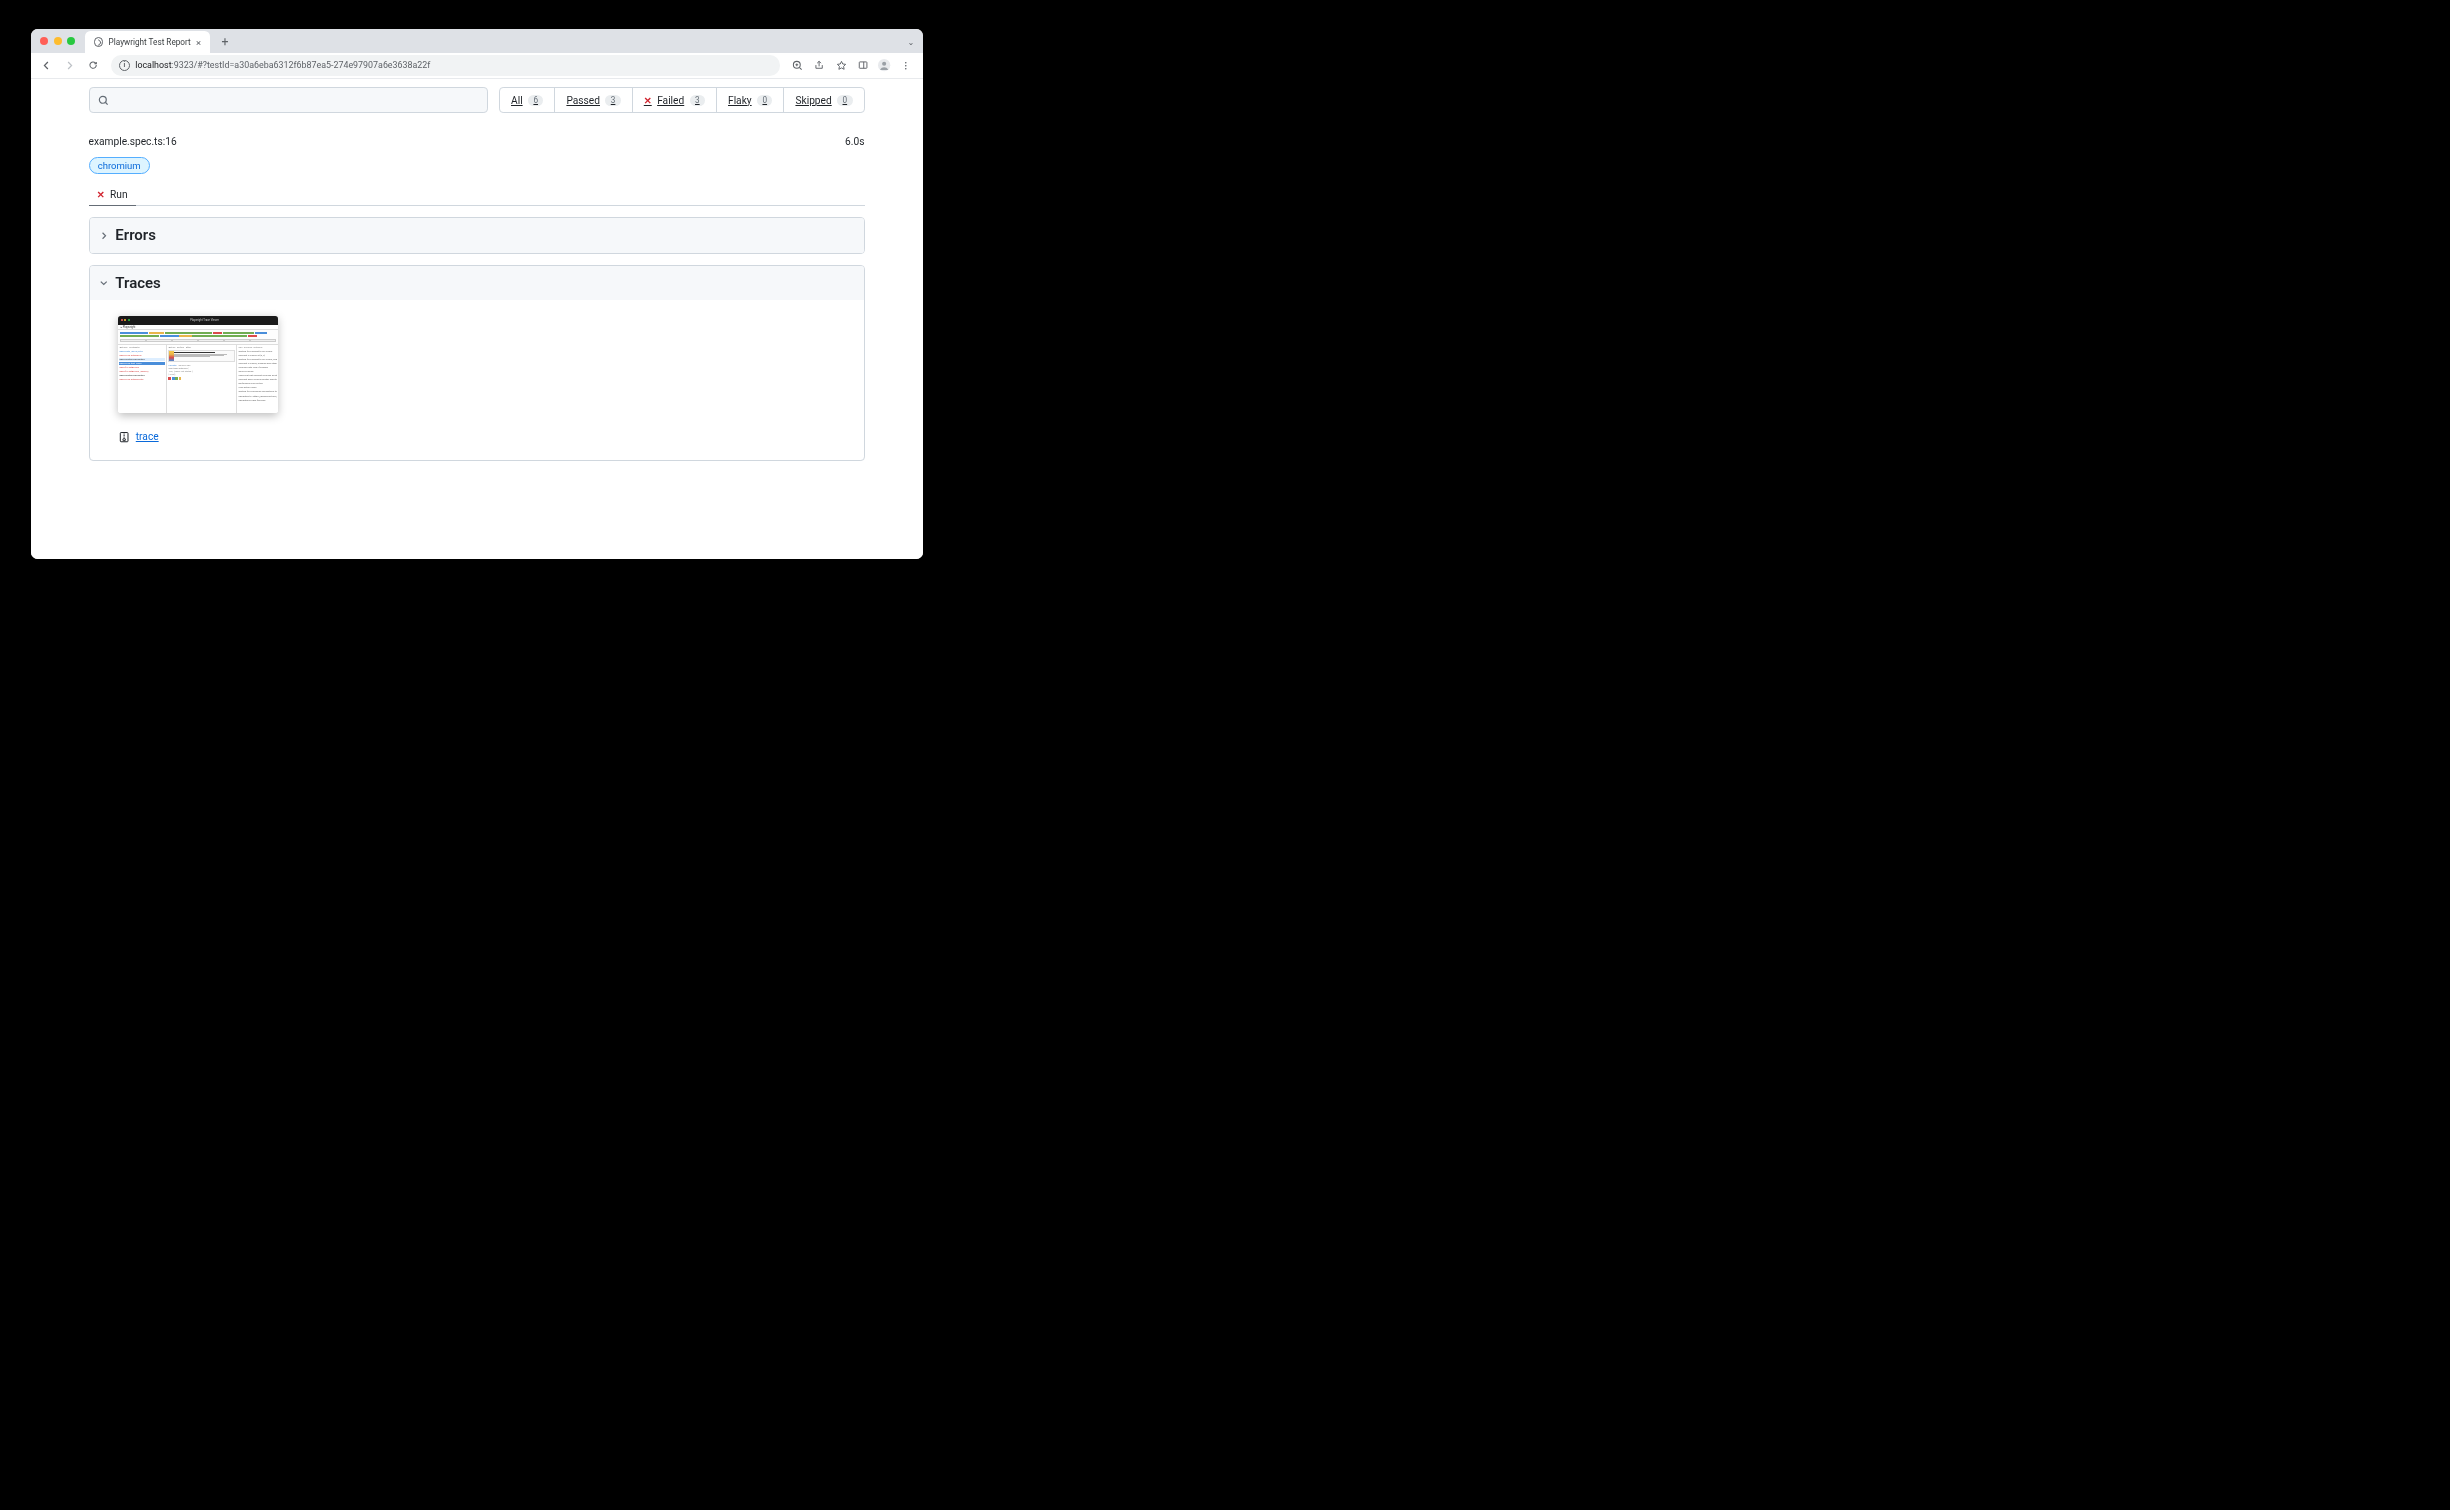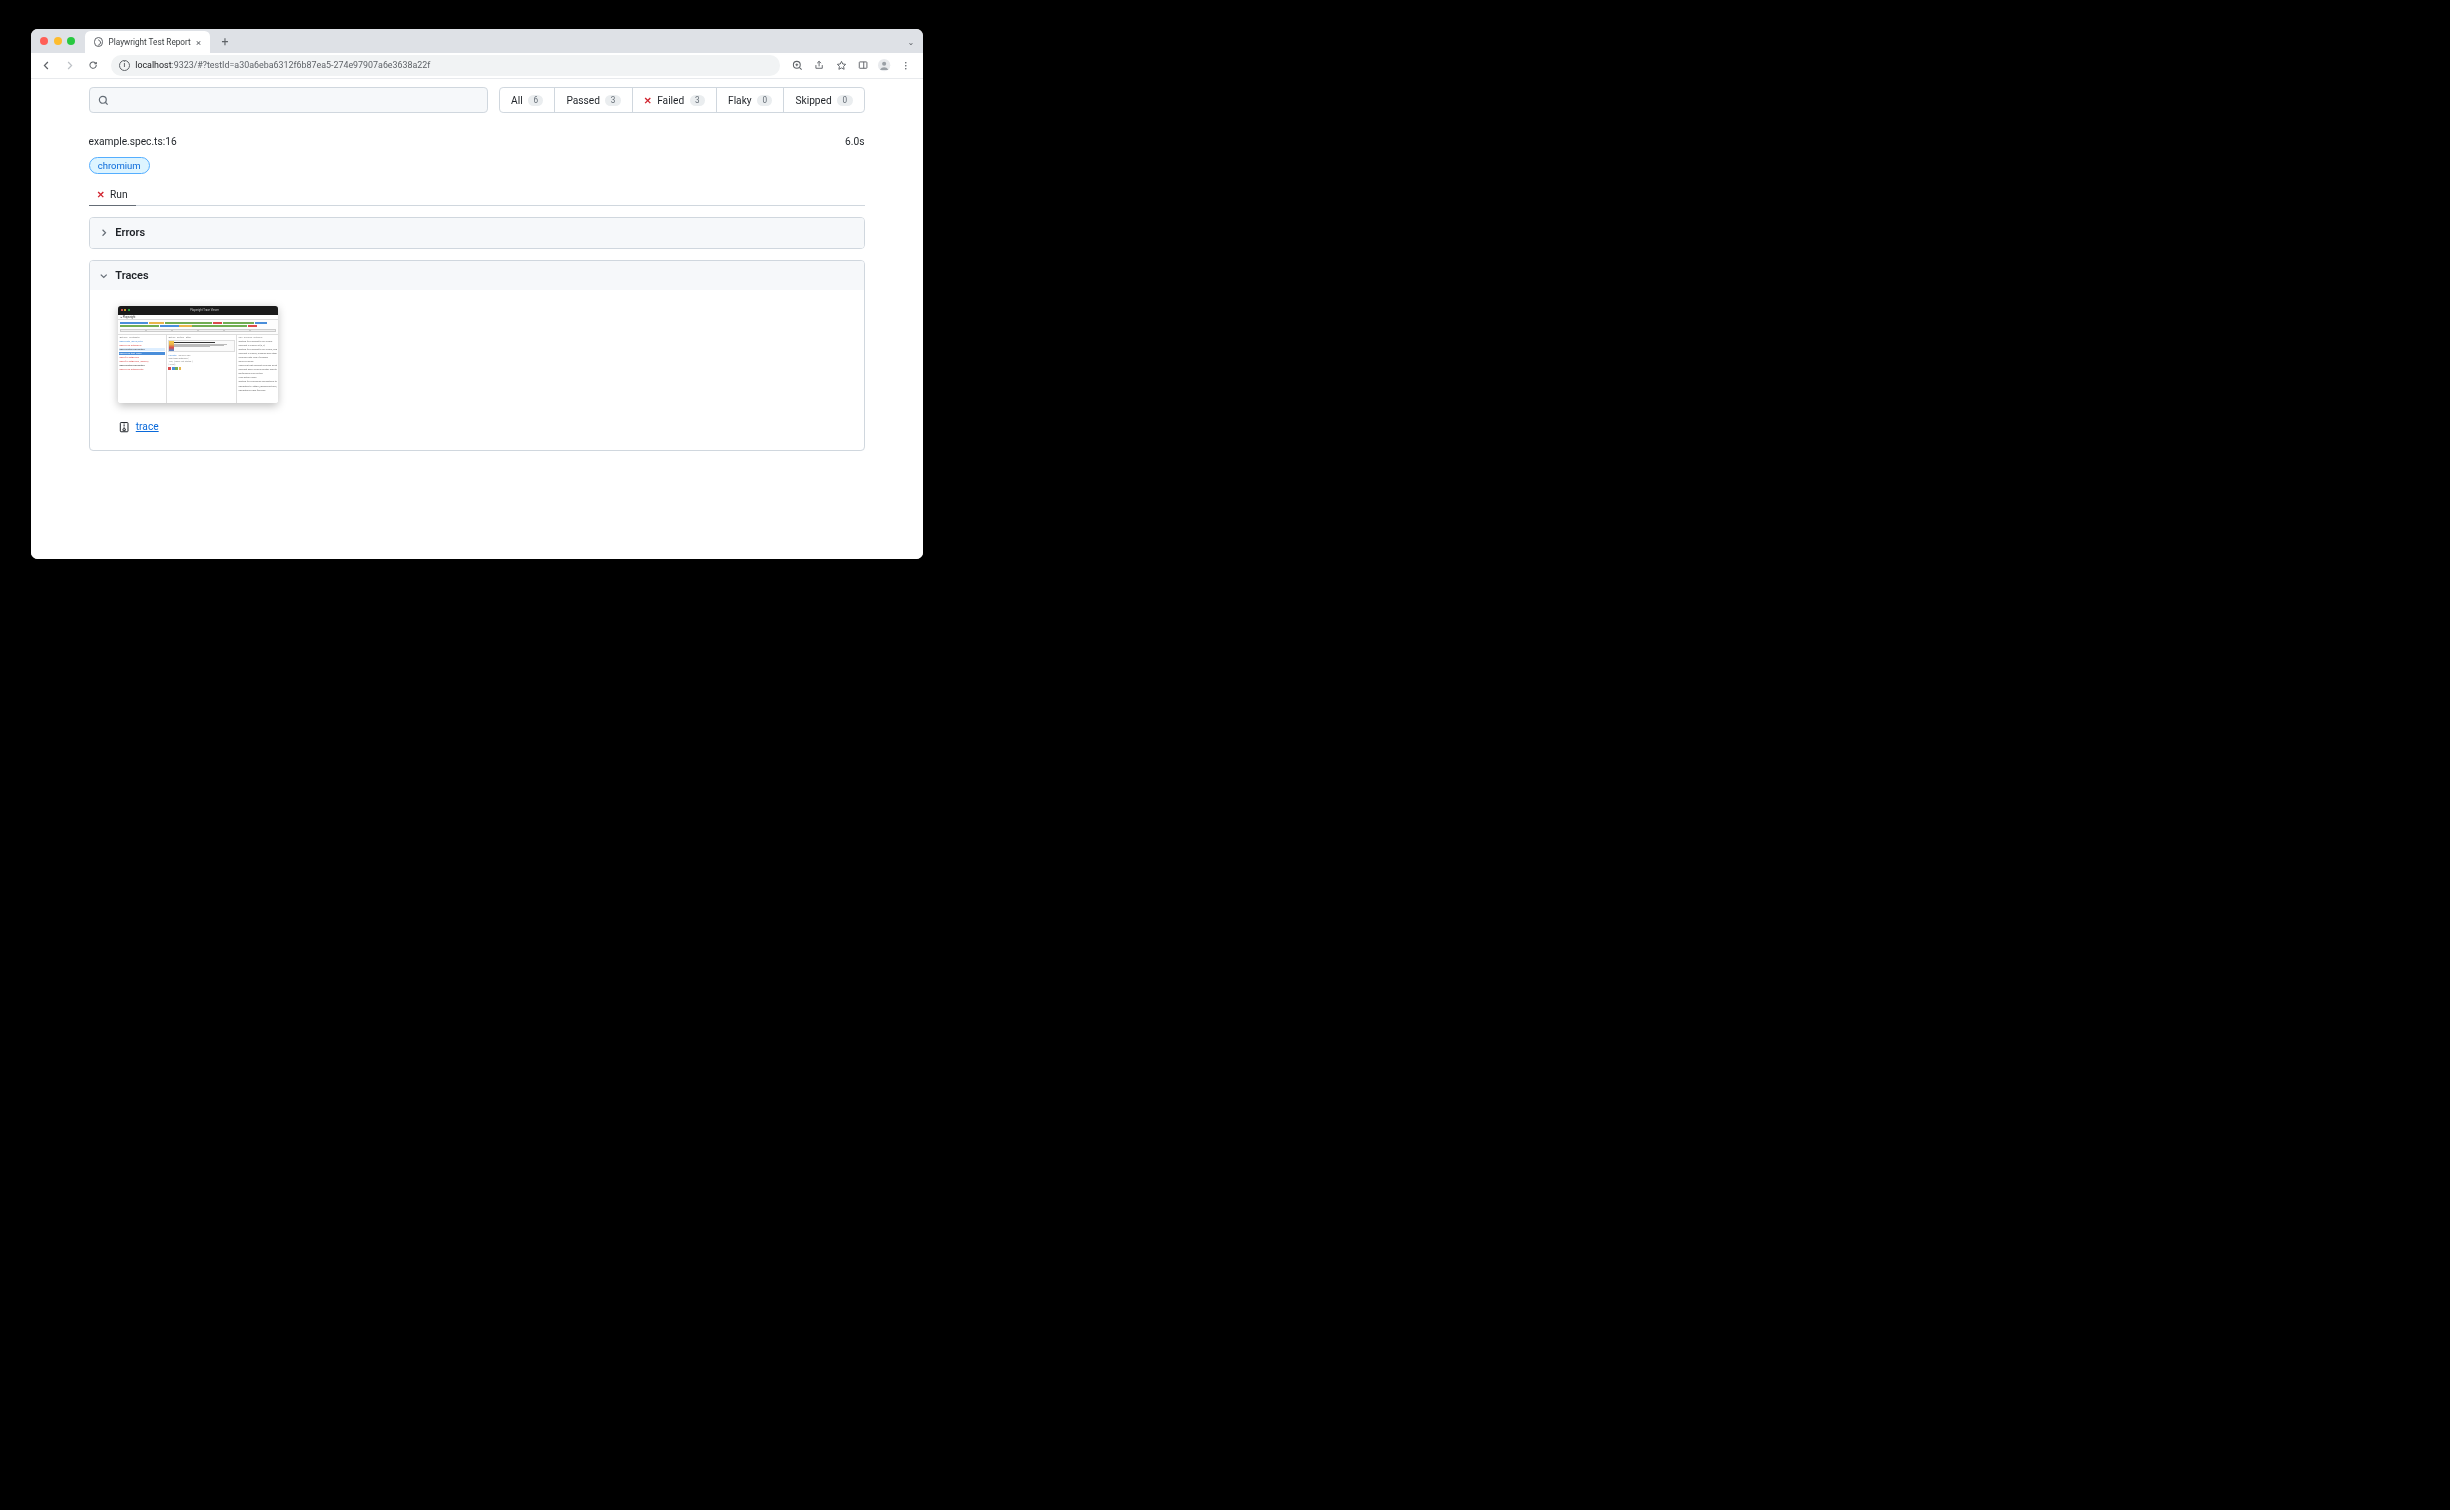--- a/index.html
+++ b/index.html
@@ -204,20 +204,21 @@
     }
     .filter-item {
       display: flex;
       align-items: center;
       padding: 0 11px;
       gap: 5.4px;
       border-right: 0.7px solid #d0d7de;
       cursor: pointer;
       font-size: 10.2px;
       color: #1f2328;
+      text-decoration: underline;
     }
     .filter-item:last-child { border-right: none; }
     .filter-count {
       background: #eaedef;
       border-radius: 6.8px;
       padding: 0.7px 5.4px;
       font-size: 8.2px;
       color: #656d76;
       min-width: 13.6px;
       text-align: center;
@@ -270,21 +271,21 @@
       border: 0.7px solid #d0d7de;
       border-radius: 4.1px;
       overflow: hidden;
     }
     .panel-header {
       background: #f6f8fa;
       padding: 8.2px 9.5px;
       display: flex;
       align-items: center;
       gap: 6.8px;
-      font-size: 11px;
+      font-size: 15px;
       font-weight: 600;
       color: #1f2328;
       cursor: pointer;
     }
     .panel-header svg { flex-shrink: 0; }
     .panel-body {
       padding: 16.3px;
     }
     .trace-thumb {
       width: 160px;

